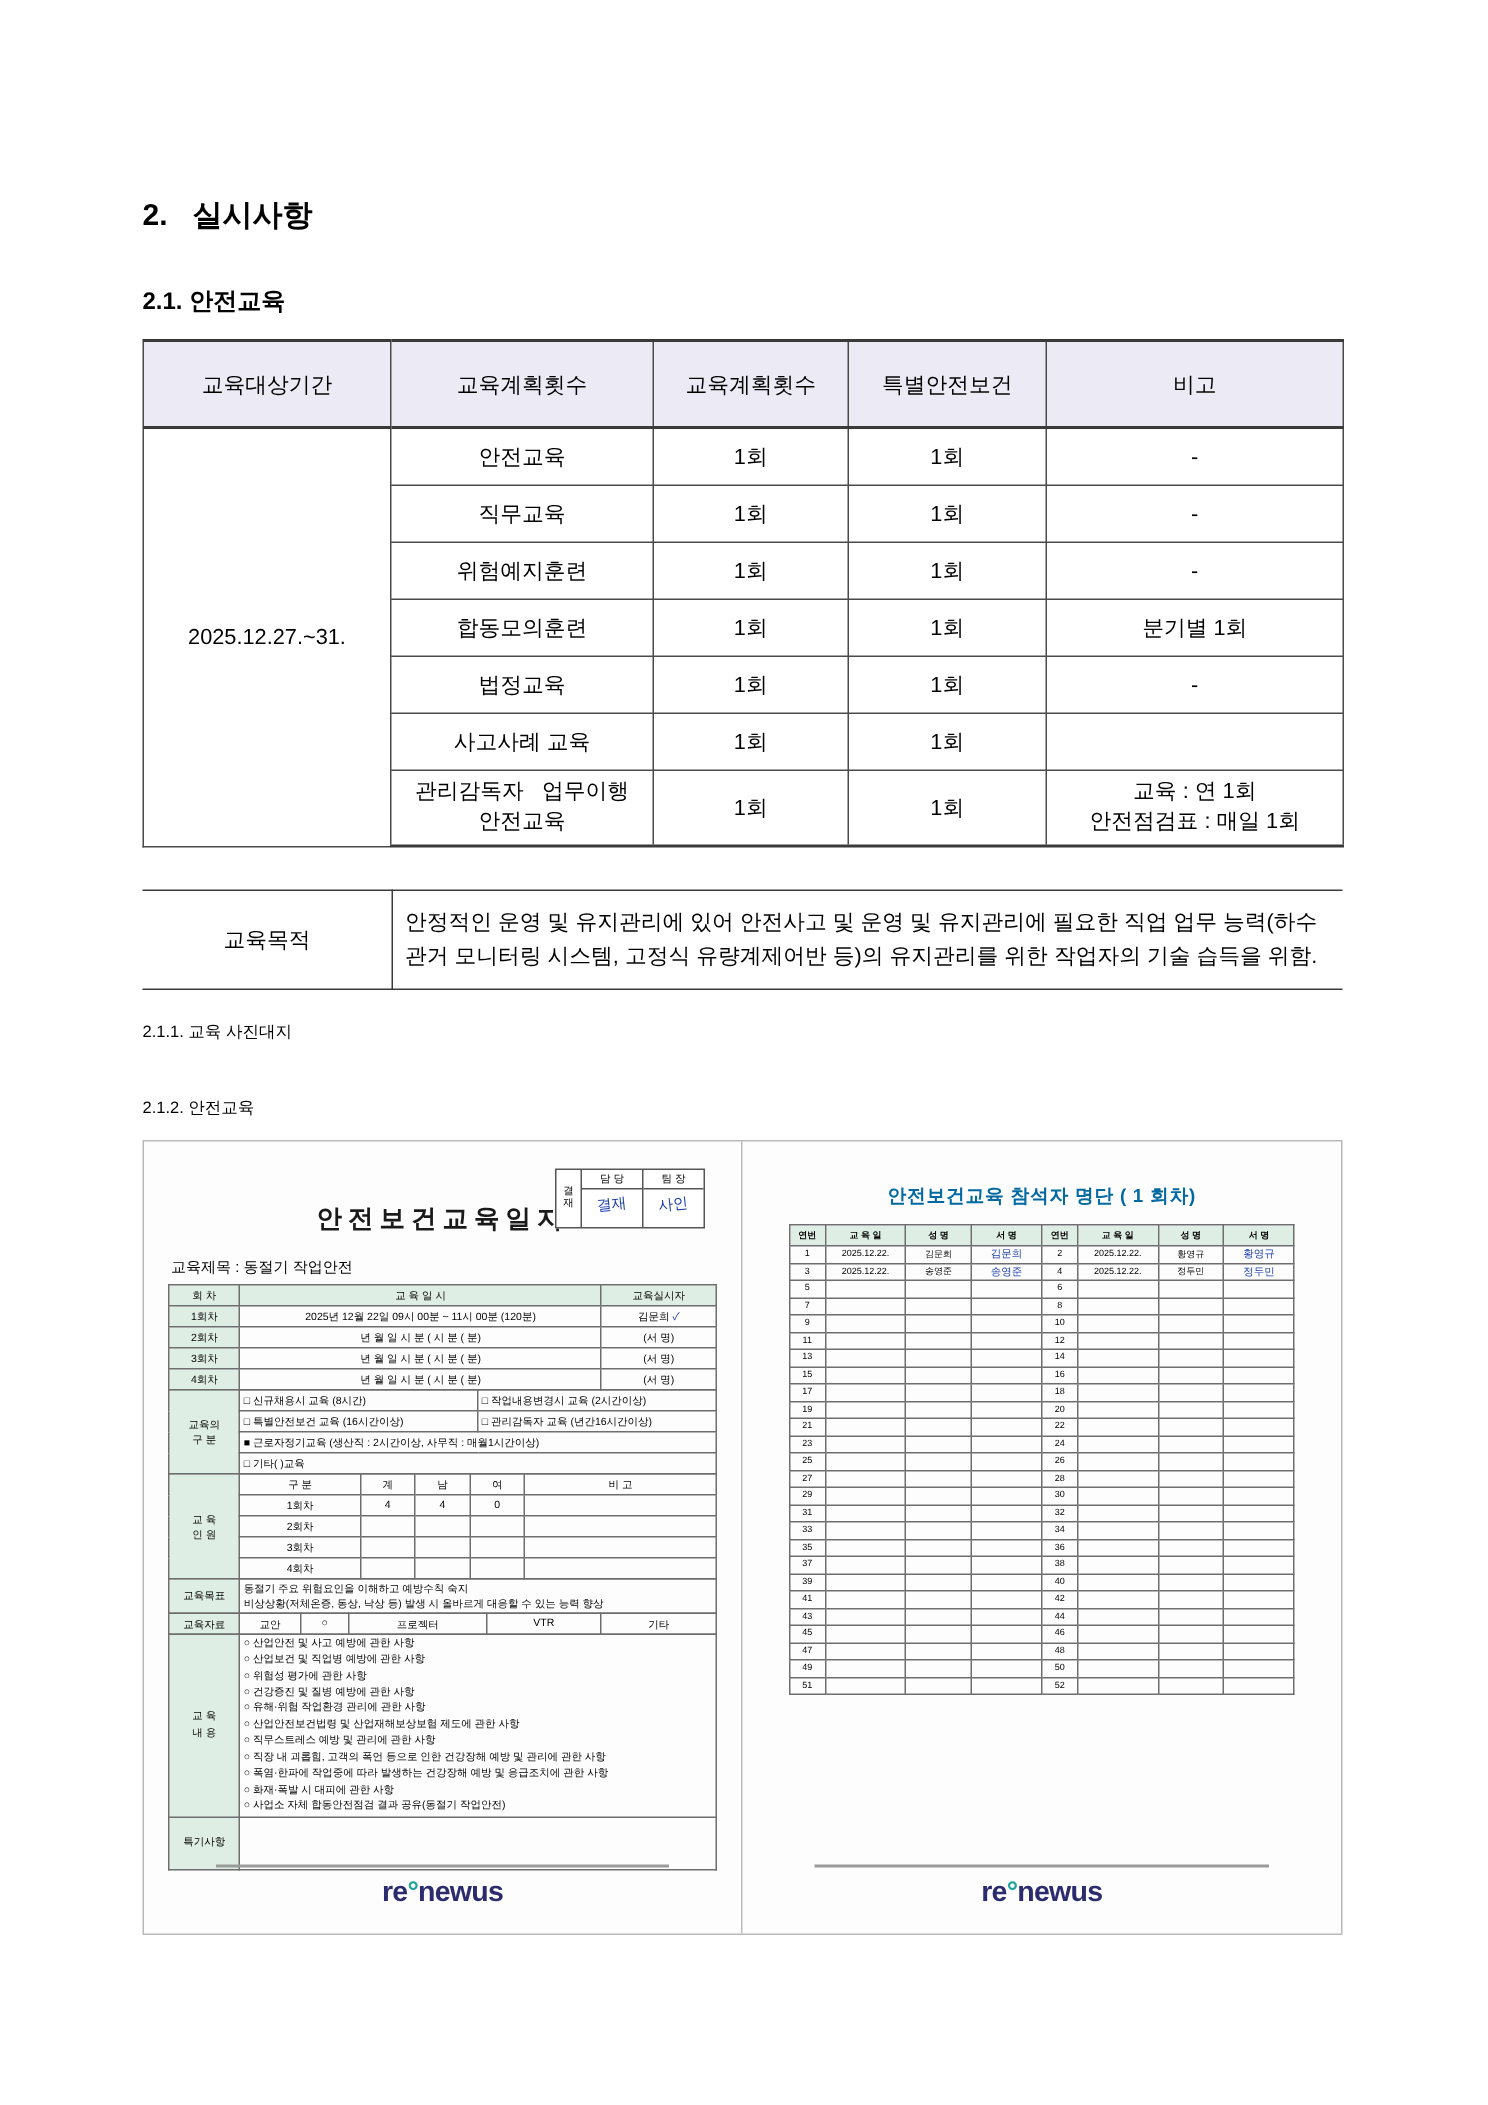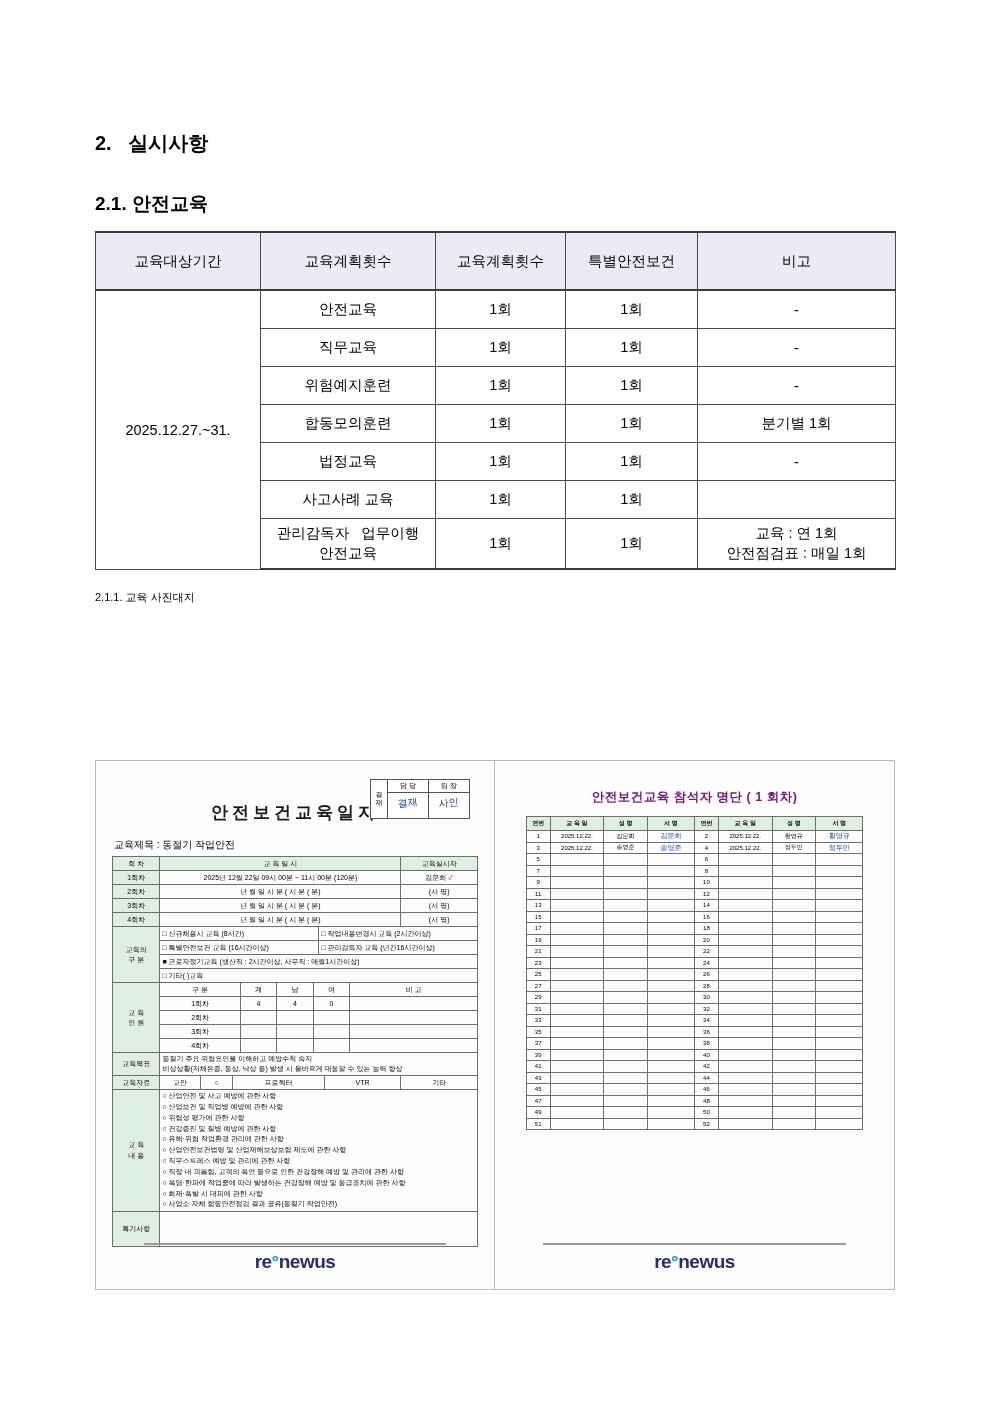--- a/index.html
+++ b/index.html
@@ -28,21 +28,21 @@
     top: 130px;
     width: 800px;
   }
   h1.section-title {
     font-size: 20px;
     font-weight: bold;
     margin: 0 0 0 0;
     letter-spacing: 0px;
   }
   h2.subsection-title {
-    font-size: 19px;
+    font-size: 16px;
     font-weight: bold;
     margin: 34px 0 14px 0;
   }
   h3.subsubsection-title {
     font-size: 11px;
     font-weight: normal;
     margin: 20px 0 0 0;
   }
   table.edu-table {
     border-collapse: collapse;
@@ -132,21 +132,21 @@
     font-weight: bold;
     letter-spacing: 4px;
     margin-top: 26px;
     color: #1a1a1a;
   }
   .doc-title-right {
     text-align: center;
     font-size: 12.5px;
     font-weight: bold;
     margin-top: 14px;
-    color: #701a75;
+    color: #0369a1;
     letter-spacing: 0.5px;
   }
   .approval-box {
     position: absolute;
     right: 24px;
     top: 18px;
     display: flex;
     border: 1px solid #555;
     font-size: 7px;
     background: #fff;
@@ -346,22 +346,31 @@
           <td>1회</td>
           <td>1회</td>
           <td class="two-line">
             <div>교육 : 연 1회</div>
             <div>안전점검표 : 매일 1회</div>
           </td>
         </tr>
       </tbody>
     </table>
 
+    <table class="purpose-table">
+      <tbody>
+          <tr>
+        <td class="purpose-label">교육목적</td>
+        <td class="purpose-body"> 안정적인 운영 및 유지관리에 있어 안전사고 및 운영 및 유지관리에 필요한 직업 업무 능력(하수관거 모니터링 시스템, 고정식 유량계제어반 등)의 유지관리를 위한 작업자의 기술 습득을 위함.</td>
+      </tr>
+    </tbody>
+      </table>
 
     <h3 class="subsubsection-title">2.1.1.  교육  사진대지</h3>
+    <h3 class="subsubsection-title" style="margin-top:36px;">2.1.2.  안전교육</h3>
   </div>
 
   <div class="photo-area">
 
     <div class="photo-half left">
 
       <div class="approval-box">
         <div class="ab-label">결<br>재</div>
         <div class="ab-col">
           <div class="ab-head">담 당</div>

